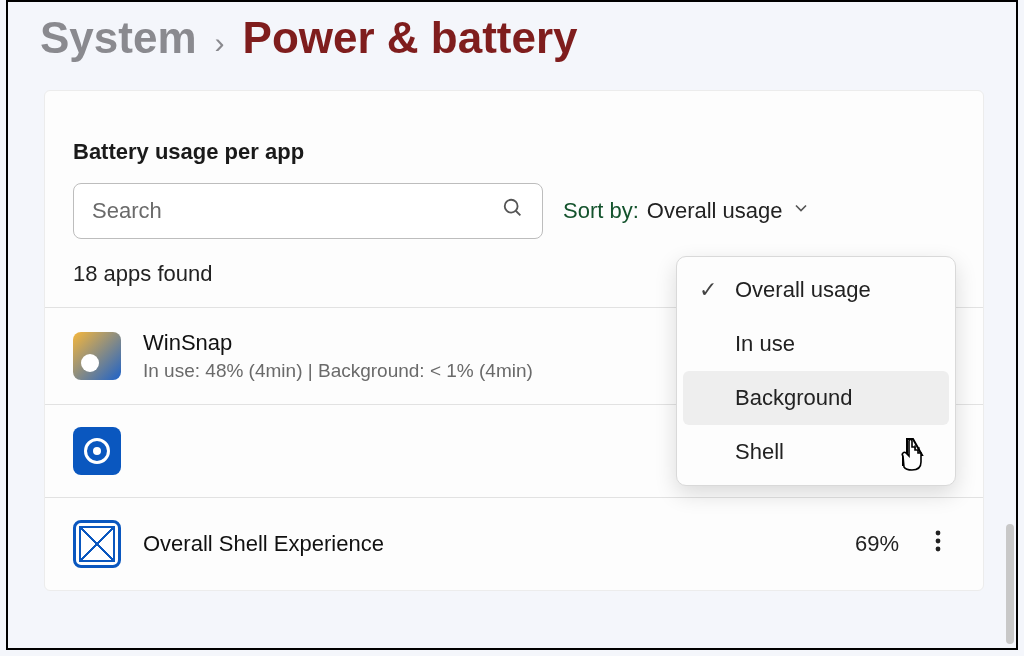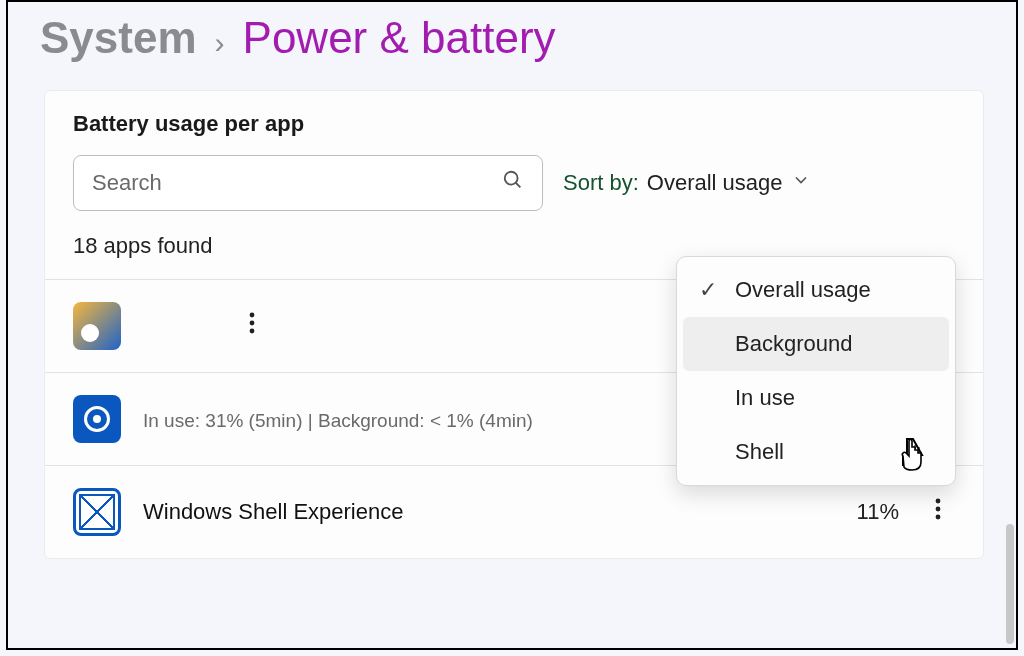--- a/index.html
+++ b/index.html
@@ -28,37 +28,38 @@
     font-weight: 600;
     color: #8a8a8f;
     line-height: 1;
   }
   .bc-sep {
     font-size: 30px;
     color: #8a8a8f;
   }
   .bc-current {
     font-size: 44px;
-    font-weight: 400;
-    color: #a21caf;
+    font-weight: 700;
+    color: #7f1d1d;
     line-height: 1;
   }
   .panel {
     margin: 10px 32px 0 36px;
     background: #fdfdfd;
     border: 1px solid #ececec;
     border-radius: 6px;
     padding-top: 20px;
   }
   .panel-header {
     padding: 0 28px 18px 28px;
   }
   .panel-title {
     font-size: 22px;
     font-weight: 600;
+    margin-top: 28px;
   }
   .controls {
     display: flex;
     align-items: center;
     padding: 0 18px 10px 28px;
     gap: 20px;
   }
   .search {
     flex: 0 0 470px;
     display: flex;
@@ -211,80 +212,83 @@
       </div>
     </div>
 
     <div class="found">18 apps found</div>
     <div class="divider"></div>
 
     <div class="app-row">
       <div class="app-icon icon-winsnap">
           <div class="winsnap-inner"></div>
         </div>
+      <div class="app-texts">
+        <div class="app-name">WinSnap</div>
+        <div class="app-detail">In use: 48% (4min) | Background: &lt; 1% (4min)</div>
+      </div>
       <div class="app-pct"></div>
       <div class="more">
         <svg width="6" height="22" viewBox="0 0 6 22" fill="#222">
             <circle cx="3" cy="3" r="2.4"></circle>
             <circle cx="3" cy="11" r="2.4"></circle>
             <circle cx="3" cy="19" r="2.4"></circle>
           </svg>
       </div>
     </div>
     <div class="divider"></div>
 
     <div class="app-row">
       <div class="app-icon icon-settings">
           <div class="gear"></div>
         </div>
       <div class="app-texts">
-        <div class="app-detail">In use: 31% (5min) | Background: &lt; 1% (4min)</div>
       </div>
       <div class="app-pct">31%</div>
       <div class="more">
         <svg width="6" height="22" viewBox="0 0 6 22" fill="#222">
             <circle cx="3" cy="3" r="2.4"></circle>
             <circle cx="3" cy="11" r="2.4"></circle>
             <circle cx="3" cy="19" r="2.4"></circle>
           </svg>
       </div>
     </div>
     <div class="divider"></div>
 
     <div class="app-row">
       <div class="app-icon icon-shell" style="position:relative">
           <div class="shell-inner"></div>
         </div>
       <div class="app-texts">
-        <div class="app-name">Windows Shell Experience</div>
-      </div>
-      <div class="app-pct">11%</div>
+        <div class="app-name">Overall Shell Experience</div>
+      </div>
+      <div class="app-pct">69%</div>
       <div class="more">
         <svg width="6" height="22" viewBox="0 0 6 22" fill="#222">
             <circle cx="3" cy="3" r="2.4"></circle>
             <circle cx="3" cy="11" r="2.4"></circle>
             <circle cx="3" cy="19" r="2.4"></circle>
           </svg>
       </div>
     </div>
 
   </div>
 
   <div class="dropdown">
     <div class="dd-item">
       <span class="dd-check">✓</span>
       <span>Overall usage</span>
     </div>
+    <div class="dd-item">
+      <span class="dd-check"></span>
+      <span>In use</span>
+    </div>
     <div class="dd-item hover">
       <span class="dd-check"></span>
       <span>Background</span>
-    </div>
-    <div class="dd-item">
-      <span class="dd-check"></span>
-      <span>In use</span>
     </div>
     <div class="dd-item">
       <span class="dd-check"></span>
       <span>Shell</span>
     </div>
   </div>
 
   <div class="cursor">
     <svg width="30" height="34" viewBox="0 0 30 34">
         <path d="M9 2 L9 18 L5 18 L5 28 L20 28 L20 18 L24 18 L15 2 Z" fill="#fff" stroke="#000" stroke-width="2"></path>

